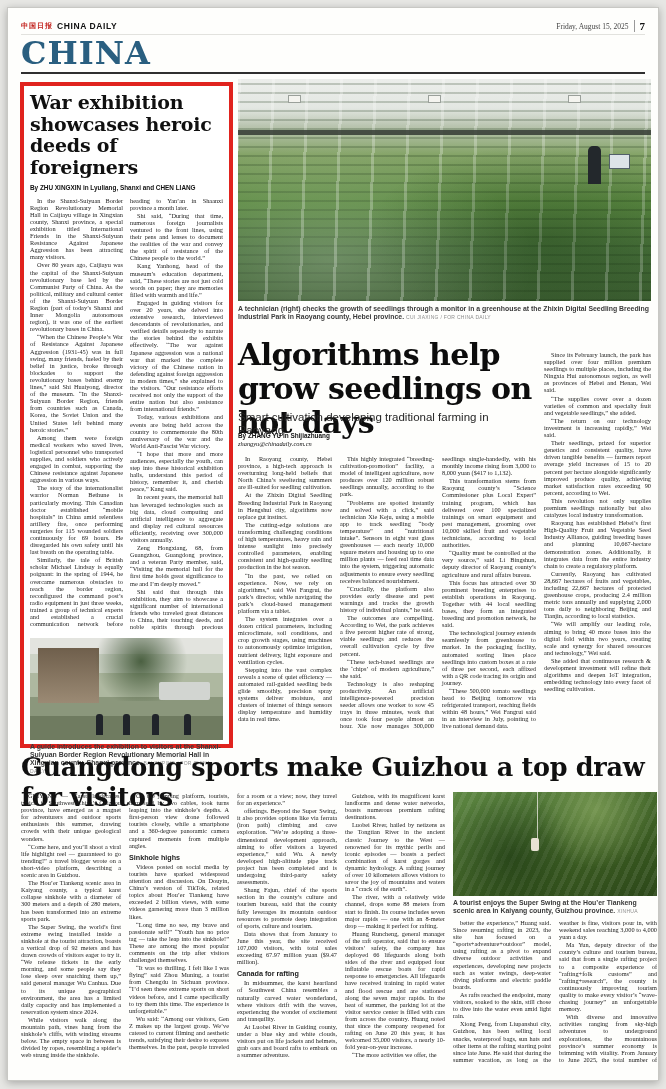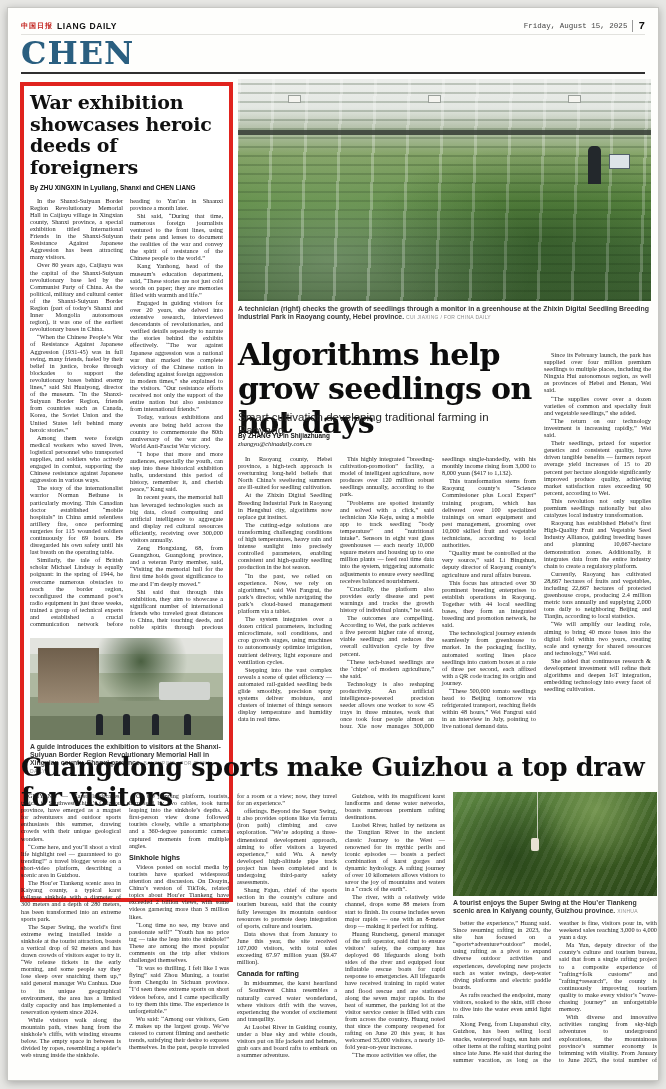--- a/index.html
+++ b/index.html
@@ -8,40 +8,40 @@
   .page{position:absolute;left:7px;top:7px;width:650px;height:1072px;background:#fefefc;
         border:1px solid #c8c8c4;box-shadow:0 2px 8px rgba(0,0,0,.28);}
 
   
   .masthead{position:absolute;left:13px;right:13px;top:10px;height:16px;display:flex;
             justify-content:space-between;border-bottom:1px solid #e2e2de;}
   .mh-left{display:flex;align-items:center;gap:4px;}
   .logo-cn{color:#c2221d;font-size:7px;font-weight:bold;letter-spacing:1px;}
   .brand{font-family:"Liberation Sans",sans-serif;font-weight:bold;font-size:8.5px;
          letter-spacing:.6px;color:#111;}
-  .mh-right{font-family:Liberation Mono, monospace;font-size:7.5px;color:#444;display:flex;align-items:center;gap:5px;}
+  .mh-right{font-family:Liberation Serif, serif;font-size:7.5px;color:#444;display:flex;align-items:center;gap:5px;}
   .pageno{font-weight:bold;font-size:11px;color:#111;border-left:1px solid #999;padding-left:5px;}
   .section-row{position:absolute;left:13px;right:13px;top:28px;height:36px;border-bottom:2px solid #2f2f2f;}
   .section-title{font-family:"DejaVu Serif",serif;font-weight:bold;font-size:32px;line-height:34px;
                  color:#2a5f80;letter-spacing:1px;}
 
   
   .cols{text-align:justify;color:#1c1c1c;}
   .cols p{margin:0 0 1px;text-indent:7px;font-size:6.3px;line-height:7.1px;}
   .cols p.subhead{font-family:"Liberation Sans",sans-serif;font-weight:bold;font-size:7.2px;
                   margin:5px 0 2px;text-indent:0;}
   .byline{font-family:"Liberation Sans",sans-serif;font-weight:bold;font-size:6.4px;
           line-height:7.6px;color:#111;}
   .byline .em{font-weight:normal;font-style:italic;font-family:"Liberation Serif",serif;}
   .caption{font-family:"Liberation Sans",sans-serif;font-weight:bold;font-size:6.9px;
            line-height:8px;color:#3a3a3a;text-align:left;}
   .credit{font-weight:normal;font-size:5px;color:#8d8d8d;letter-spacing:.3px;text-transform:uppercase;}
 
   
-  .war-box{position:absolute;left:12px;top:74px;width:213px;height:820px;box-sizing:border-box;
+  .war-box{position:absolute;left:12px;top:74px;width:213px;height:666px;box-sizing:border-box;
            border:4px solid #e0231e;background:#fff;padding:4px 6px;}
   .war-head{font-family:"DejaVu Serif",serif;font-weight:bold;font-size:19px;line-height:21.5px;
             color:#101010;margin:2px 0 6px;letter-spacing:-.2px;}
   .war-byline{margin-bottom:5px;}
   .war-cols{column-count:2;column-gap:7px;height:438px;overflow:hidden;}
   .war-photo{position:relative;width:100%;height:102px;margin:3px 0 3px;overflow:hidden;
      background:linear-gradient(180deg,#e3e4df 0 16%,#cdd3c6 16% 34%,#aeb8a0 34% 58%,#8b977c 58% 76%,#6f7b60 76% 100%);}
   .wp-bld{position:absolute;left:4%;top:10%;width:32%;height:54%;
           background:linear-gradient(180deg,#6f5f4c,#9b8a74);}
   .wp-tree{position:absolute;left:30%;top:-8%;width:55%;height:70%;
@@ -91,30 +91,30 @@
   .adv-right-cols{height:146px;overflow:hidden;column-count:2;column-gap:8px;}
 </style>
 </head>
 <body>
 
 <div class="page">
 
   <div class="masthead">
     <div class="mh-left">
       <span class="logo-cn">中国日报</span>
-      <span class="brand">LIANG DAILY</span>
+      <span class="brand">CHINA DAILY</span>
     </div>
     <div class="mh-right">
       <span>Friday, August 15, 2025</span>
       <span class="pageno">7</span>
     </div>
   </div>
 
   <div class="section-row">
-    <span class="section-title">CHEN</span>
+    <span class="section-title">CHINA</span>
   </div>
 
   <div class="war-box">
     <div class="war-head">War exhibition showcases heroic deeds of foreigners</div>
     <div class="byline war-byline">By ZHU XINGXIN in Lyuliang, Shanxi and CHEN LIANG</div>
     <div class="cols war-cols">
         <p>In the Shanxi-Suiyuan Border Region Revolutionary Memorial Hall in Caijiayu village in Xingxian county, Shanxi province, a special exhibition titled International Friends in the Shanxi-Suiyuan Resistance Against Japanese Aggression has been attracting many visitors.</p>
         <p>Over 80 years ago, Caijiayu was the capital of the Shanxi-Suiyuan revolutionary base led by the Communist Party of China. As the political, military and cultural center of the Shanxi-Suiyuan Border Region (part of today’s Shanxi and Inner Mongolia autonomous region), it was one of the earliest revolutionary bases in China.</p>
         <p>“When the Chinese People’s War of Resistance Against Japanese Aggression (1931-45) was in full swing, many friends, fueled by their belief in justice, broke through blockades to support the revolutionary bases behind enemy lines,” said Shi Huaiyong, director of the museum. “In the Shanxi-Suiyuan Border Region, friends from countries such as Canada, Korea, the Soviet Union and the United States left behind many heroic stories.”</p>
         <p>Among them were foreign medical workers who saved lives, logistical personnel who transported supplies, and soldiers who actively engaged in combat, supporting the Chinese resistance against Japanese aggression in various ways.</p>

